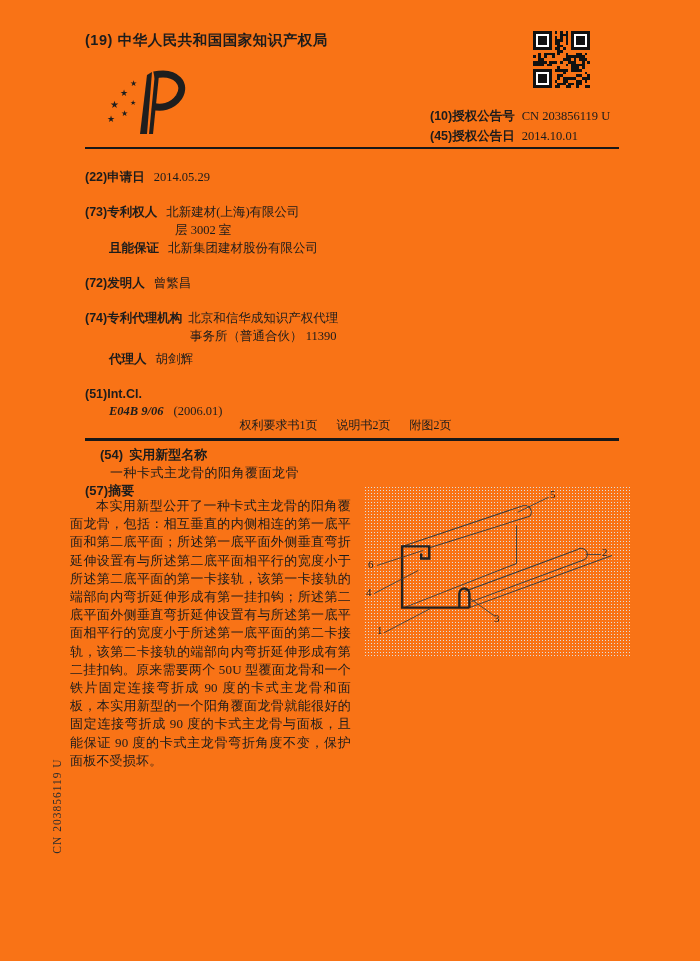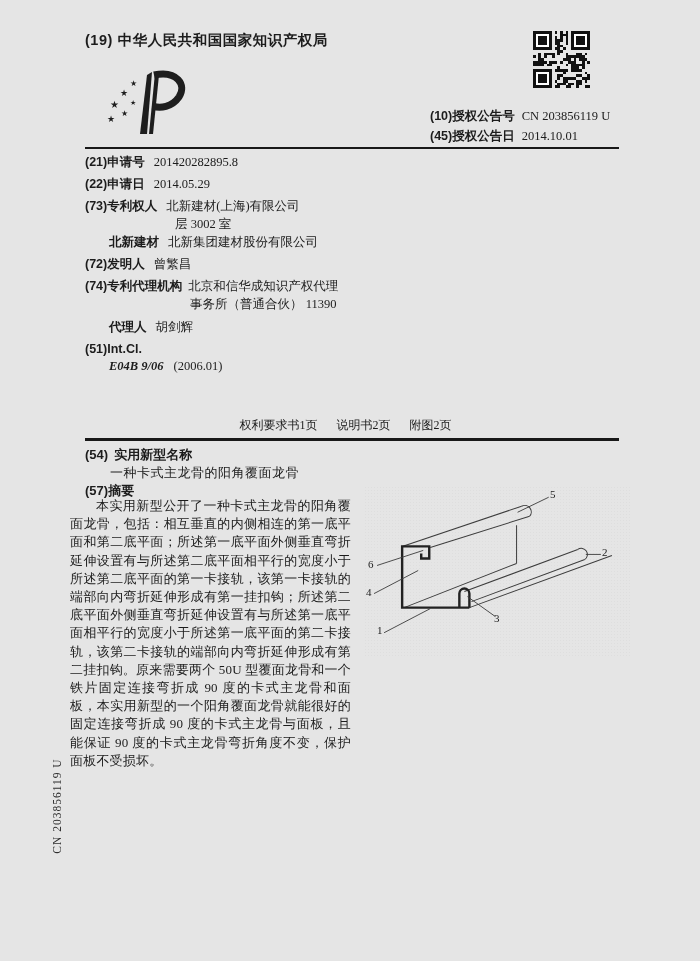--- a/index.html
+++ b/index.html
@@ -1,17 +1,17 @@
 <!DOCTYPE html>
 <html><head>
 <meta charset="utf-8">
 <style>
   html,body{margin:0;padding:0;background:#fff;}
   .page{
-    position:relative;width:700px;height:961px;background:#e5e5e5;overflow:hidden;
+    position:relative;width:700px;height:961px;background:#f97316;overflow:hidden;
     font-family:"Liberation Serif","DejaVu Serif",serif;color:#1c1c1c;
   }
   .hei{font-family:"Liberation Sans","DejaVu Sans",sans-serif;font-weight:bold;}
   .abs{position:absolute;}
 
   
   .office-line{left:85px;top:31px;font-size:14.5px;letter-spacing:.5px;}
   .office-line .code{margin-right:5px;}
   .logo-box{left:97px;top:66px;width:106px;height:84px;}
   .doc-type{left:251px;top:74px;font-size:22px;letter-spacing:1px;}
@@ -19,34 +19,34 @@
   .qr-box{left:533px;top:31px;width:57px;height:57px;}
   .pub-block{left:430px;top:106px;font-size:12.5px;line-height:20px;}
   .pub-block .row{white-space:nowrap;}
   .pub-block .lbl{font-family:"Liberation Sans","DejaVu Sans",sans-serif;font-weight:bold;margin-right:7px;}
   .rule{background:#181818;}
   .rule-top{left:85px;top:147px;width:534px;height:2px;}
   .rule-mid{left:85px;top:438px;width:534px;height:2.5px;}
 
   
   .biblio{left:85px;top:151px;width:350px;font-size:12.5px;line-height:18px;}
-  .b-row{margin-top:4px;white-space:nowrap;}
+  .b-row{margin-top:17px;white-space:nowrap;}
   .b-sub{margin-top:0;white-space:nowrap;}
   .b-row .lbl,.b-sub .lbl{font-family:"Liberation Sans","DejaVu Sans",sans-serif;font-weight:bold;margin-right:9px;}
   .ind1{padding-left:24px;}
   .ind2{padding-left:90px;}
   .ind3{padding-left:105px;}
   .agent-row{margin-top:5px;}
   .intcl{font-style:italic;font-weight:bold;margin-right:10px;}
 
   
   .pages-line{left:85px;top:417px;width:505px;text-align:center;font-size:12px;}
   .pages-line span{margin-left:16px;}
   .sec-head{font-size:13px;}
-  .sec54{left:85px;top:446px;}
+  .sec54{left:100px;top:446px;}
   .sec54 .code{margin-right:6px;}
   .invention-title{left:110px;top:464px;font-size:13px;letter-spacing:.5px;}
   .sec57{left:85px;top:482px;}
 
   
   .abstract{
     left:70px;top:497px;width:281px;font-size:13px;line-height:18.2px;
     text-align:justify;text-indent:2em;letter-spacing:.2px;
   }
 
@@ -239,34 +239,31 @@
       <span class="lbl">(10)授权公告号</span><span>CN 203856119 U</span>
     </div>
     <div class="row">
       <span class="lbl">(45)授权公告日</span><span>2014.10.01</span>
     </div>
   </div>
 
   <div class="abs rule rule-top"></div>
 
   <div class="abs biblio">
-    <div class="b-row" style="margin-top:2px">
-      <span class="lbl">(21)申请号</span><span>201420282895.8</span>
-    </div>
     <div class="b-row">
       <span class="lbl">(22)申请日</span><span>2014.05.29</span>
     </div>
     <div class="b-row">
       <span class="lbl">(73)专利权人</span><span>北新建材(上海)有限公司</span>
     </div>
     <div class="b-sub ind2">
       <span>层 3002 室</span>
     </div>
     <div class="b-sub ind1">
-      <span class="lbl">北新建材</span><span>北新集团建材股份有限公司</span>
+      <span class="lbl">且能保证</span><span>北新集团建材股份有限公司</span>
     </div>
     <div class="b-row">
       <span class="lbl">(72)发明人</span><span>曾繁昌</span>
     </div>
     <div class="b-row">
       <span class="lbl" style="margin-right:6px">(74)专利代理机构</span><span>北京和信华成知识产权代理</span>
     </div>
     <div class="b-sub ind3">
       <span>事务所（普通合伙） 11390</span>
     </div>

